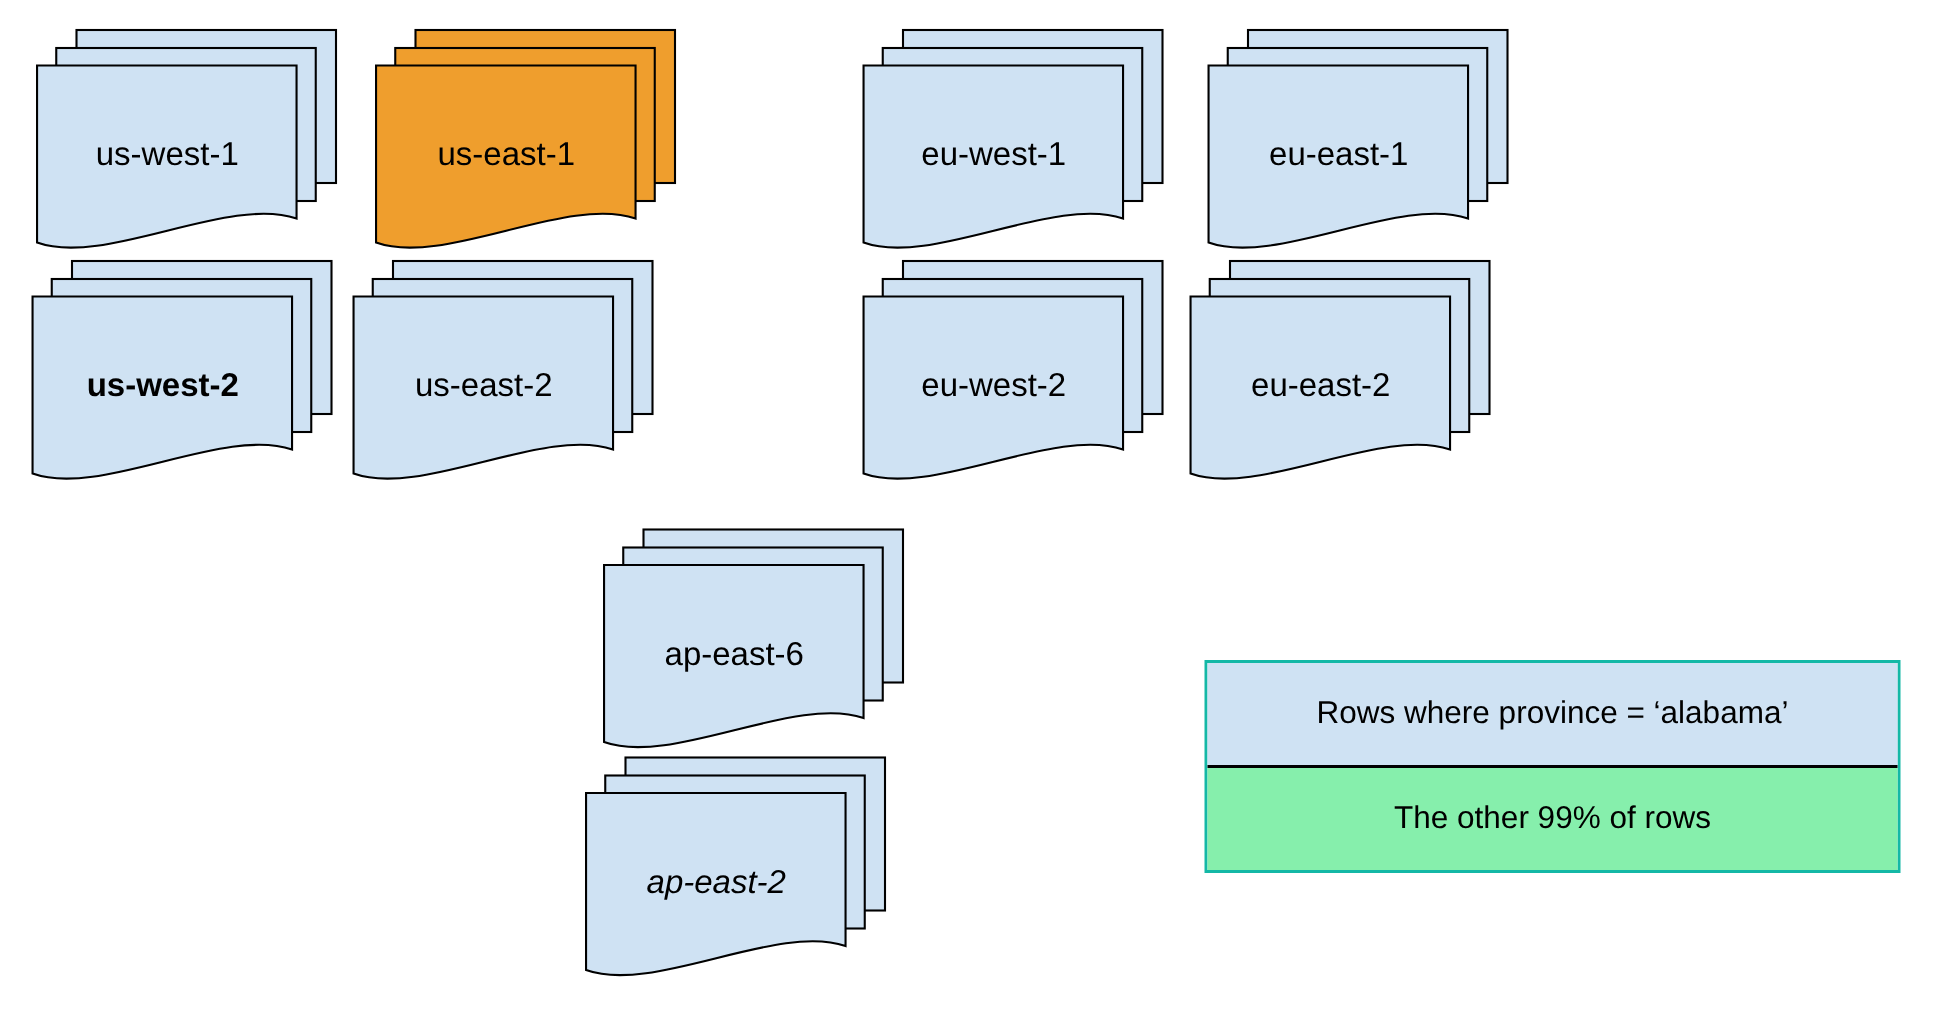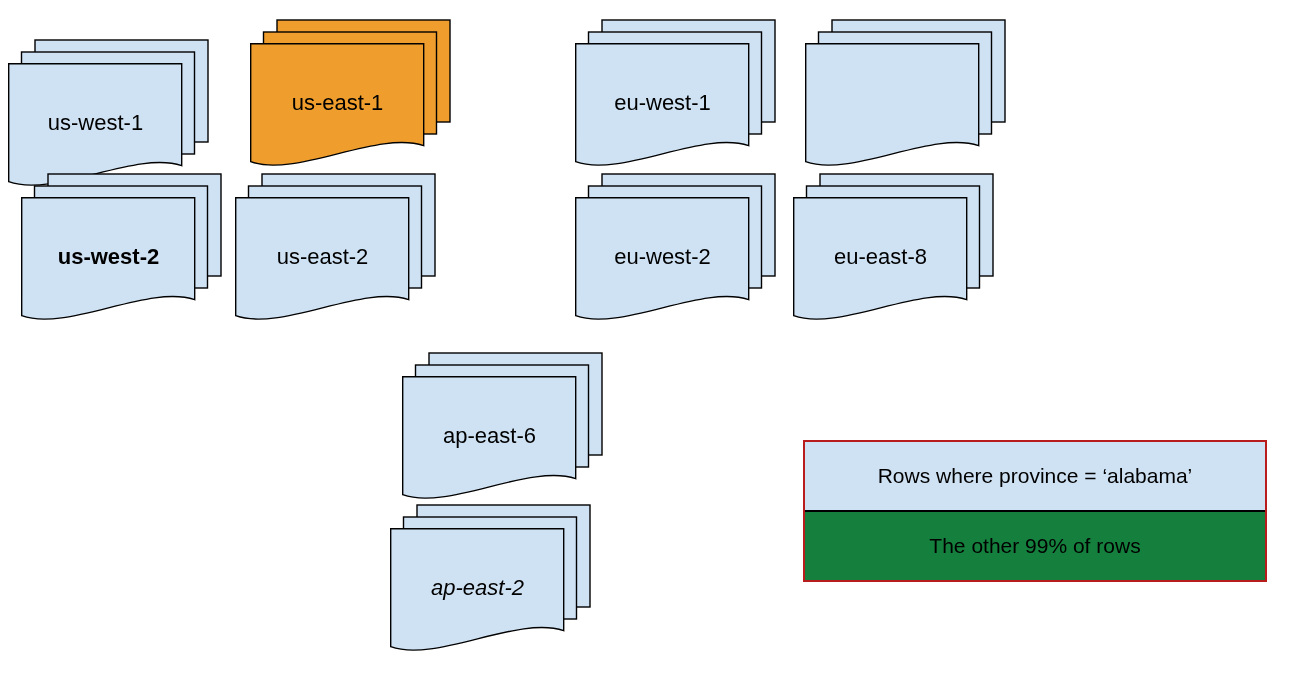--- a/index.html
+++ b/index.html
@@ -39,38 +39,38 @@
     height: 118px;
     display: flex;
     align-items: center;
     justify-content: center;
     font-size: 22px;
     color: #000000;
     pointer-events: none;
     white-space: nowrap;
   }
   
-  .s-us-west-1 { left: 8px;  top: 19px; margin-top: 20px;  }
+  .s-us-west-1 { left: 24px;  top: 19px;  }
   .s-us-east-1 { left: 250px; top: 19px;  }
   .s-eu-west-1 { left: 575px; top: 19px;  }
   .s-eu-east-1 { left: 805px; top: 19px;  }
   .s-us-west-2 { left: 21px;  top: 173px; font-weight: bold; }
   .s-us-east-2 { left: 235px; top: 173px; text-align: right; }
   .s-eu-west-2 { left: 575px; top: 173px; text-align: right; }
   .s-eu-east-2 { left: 793px; top: 173px; }
   .s-ap-east-1 { left: 402px; top: 352px; }
   .s-ap-east-2 { left: 390px; top: 504px; font-style: italic; }
 
   .legend {
     position: absolute;
     left: 803px;
     top: 440px;
     width: 464px;
     height: 142px;
-    border: 2px solid #b91c1c;
+    border: 2px solid #14b8a6;
     box-sizing: border-box;
     display: flex;
     flex-direction: column;
   }
   .legend-row {
     flex: 1;
     display: flex;
     align-items: center;
     justify-content: center;
     font-size: 21px;
@@ -113,20 +113,21 @@
     <svg width="201" height="153">
       <use href="#doc-stack" fill="#cfe2f3"></use>
     </svg>
     <span class="stack-label">eu-west-1</span>
   </div>
 
   <div class="stack s-eu-east-1">
     <svg width="201" height="153">
       <use href="#doc-stack" fill="#cfe2f3"></use>
     </svg>
+    <span class="stack-label">eu-east-1</span>
   </div>
 
   <div class="stack s-us-west-2">
     <svg width="201" height="153">
       <use href="#doc-stack" fill="#cfe2f3"></use>
     </svg>
     <span class="stack-label">us-west-2</span>
   </div>
 
   <div class="stack s-us-east-2">
@@ -140,39 +141,39 @@
     <svg width="201" height="153">
       <use href="#doc-stack" fill="#cfe2f3"></use>
     </svg>
     <span class="stack-label">eu-west-2</span>
   </div>
 
   <div class="stack s-eu-east-2">
     <svg width="201" height="153">
       <use href="#doc-stack" fill="#cfe2f3"></use>
     </svg>
-    <span class="stack-label">eu-east-8</span>
+    <span class="stack-label">eu-east-2</span>
   </div>
 
   <div class="stack s-ap-east-1">
     <svg width="201" height="153">
       <use href="#doc-stack" fill="#cfe2f3"></use>
     </svg>
     <span class="stack-label">ap-east-6</span>
   </div>
 
   <div class="stack s-ap-east-2">
     <svg width="201" height="153">
       <use href="#doc-stack" fill="#cfe2f3"></use>
     </svg>
     <span class="stack-label">ap-east-2</span>
   </div>
 
   <div class="legend">
     <div class="legend-row" style="background-color: rgb(207, 226, 243);">
       <span>Rows where province = ‘alabama’</span>
     </div>
-    <div class="legend-row" style="background-color: #15803d;">
+    <div class="legend-row" style="background-color: #86efac;">
       <span>The other 99% of rows</span>
     </div>
   </div>
 
 </div>
 
 </body></html>

